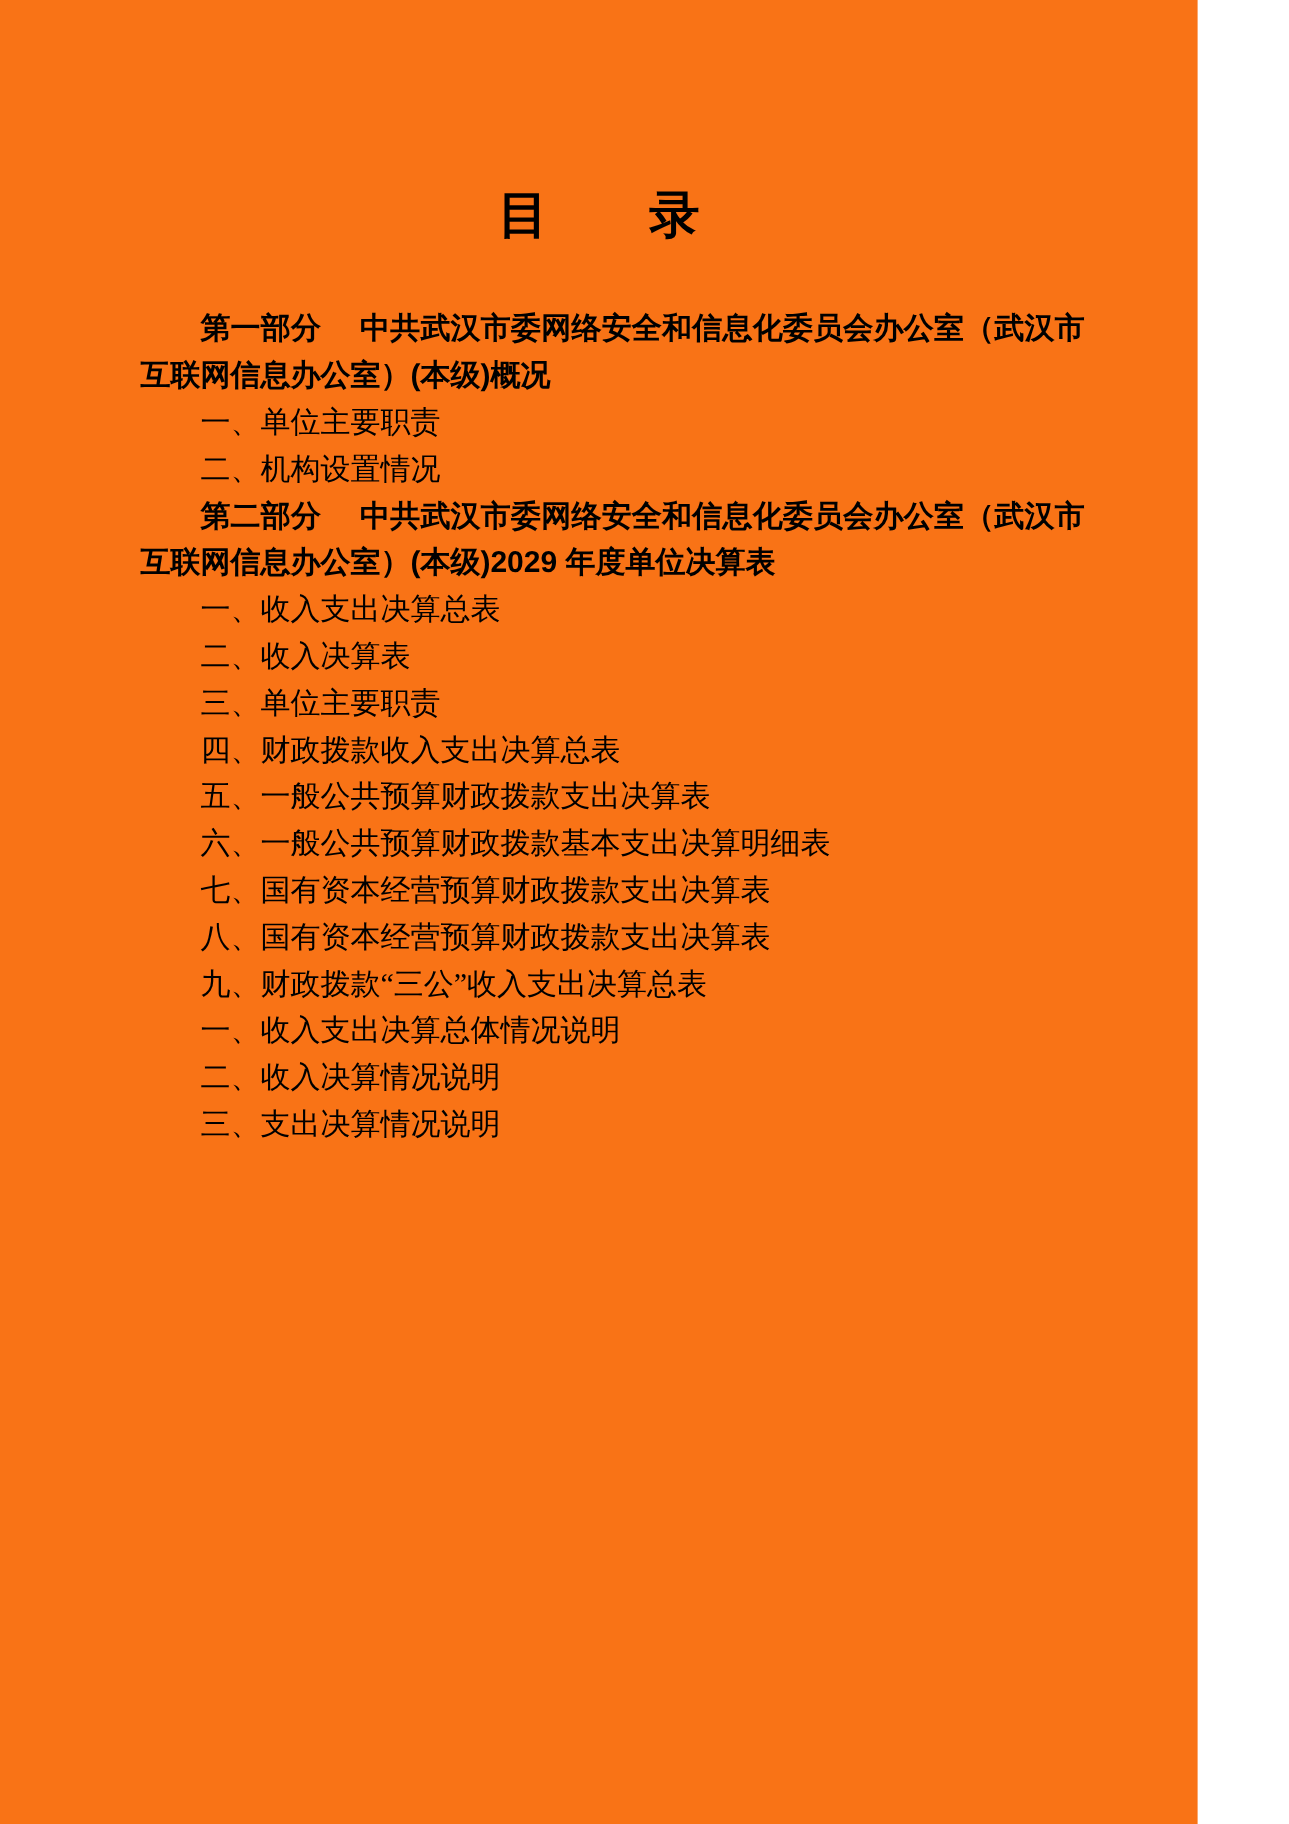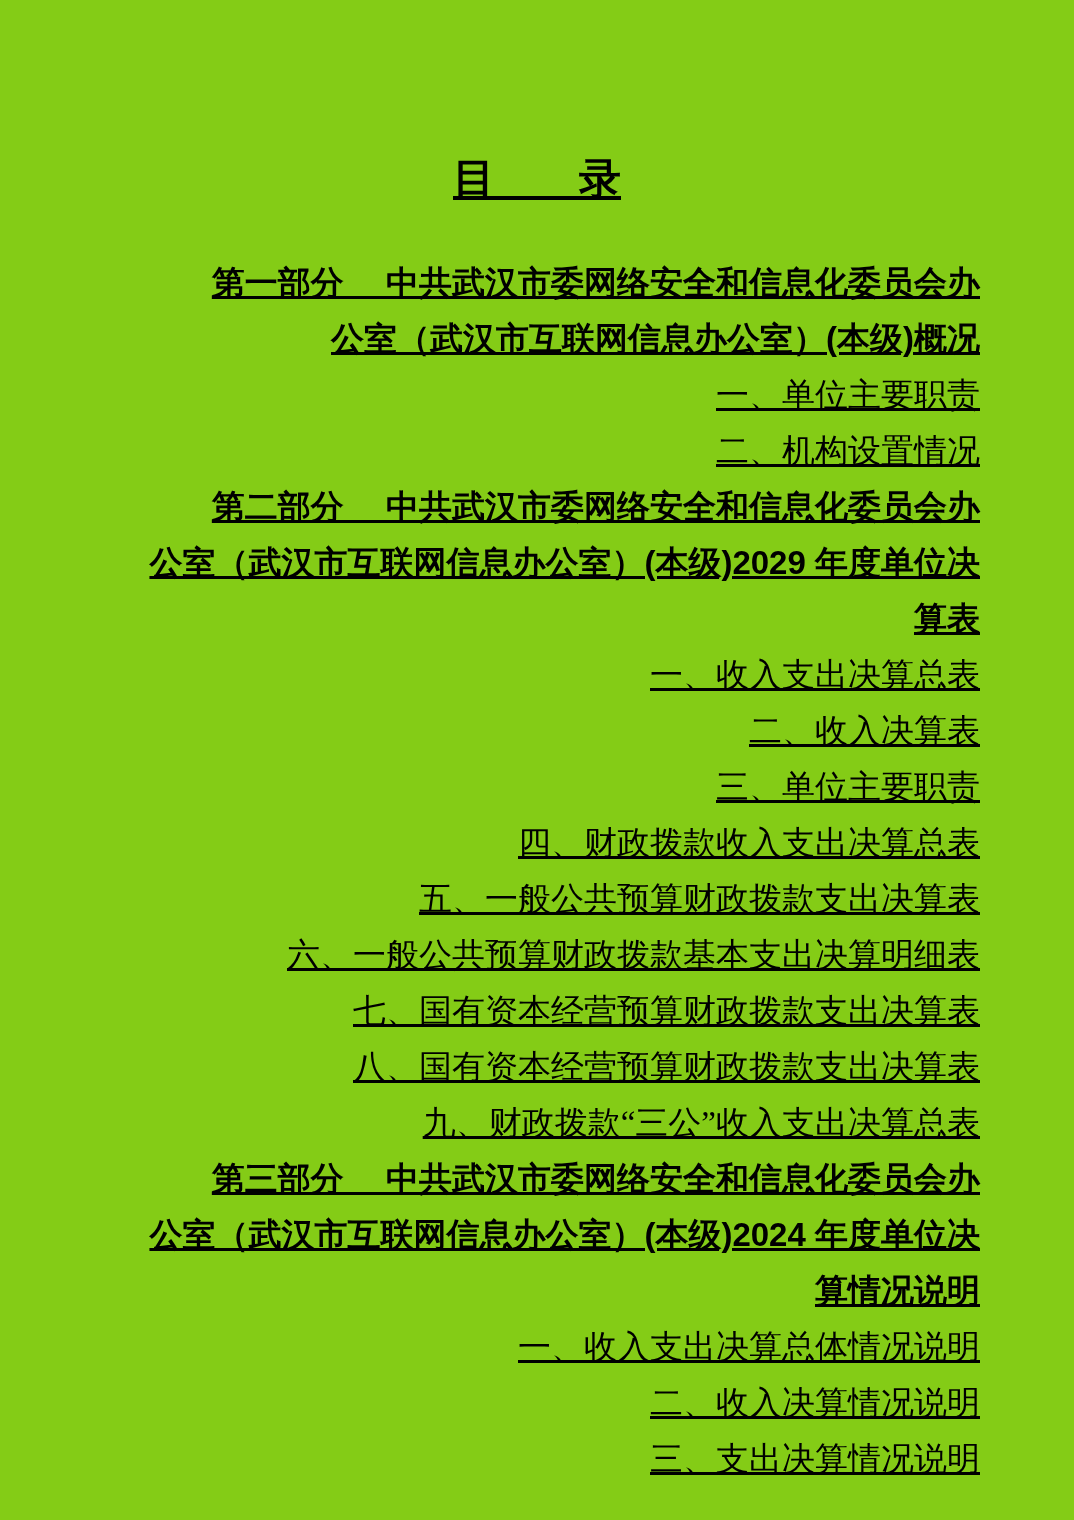--- a/index.html
+++ b/index.html
@@ -2,46 +2,44 @@
 <html><head>
 <meta charset="utf-8">
 <style>
   html, body {
     margin: 0;
     padding: 0;
     background: #ffffff;
   }
   .page {
     position: relative;
-    width: 1074px;
+    width: 998px;
     height: 1520px;
-    background: #84cc16;
+    background: #f97316;
     overflow: hidden;
     color: #000000;
-    text-decoration: underline;
   }
   .doc-title {
     margin: 155px 0 0 0;
     text-align: center;
     font-family: "Liberation Sans", "DejaVu Sans", sans-serif;
     font-weight: 700;
     font-size: 42px;
     line-height: 48px;
     color: #000000;
   }
   .toc {
     margin: 52px 94px 0 117px;
-    font-size: 33px;
-    line-height: 56px;
+    font-size: 25px;
+    line-height: 39px;
   }
   .toc p {
     margin: 0;
     padding: 0;
     text-indent: 2em;
-    text-align: right;
   }
   .sec-heading {
     font-family: "Liberation Sans", "DejaVu Sans", sans-serif;
     font-weight: 700;
     text-align: justify;
   }
   .toc-item {
     font-family: "Liberation Serif", "DejaVu Serif", serif;
     font-weight: 400;
   }
@@ -63,19 +61,18 @@
     <p class="toc-item">一、收入支出决算总表</p>
     <p class="toc-item">二、收入决算表</p>
     <p class="toc-item">三、单位主要职责</p>
     <p class="toc-item">四、财政拨款收入支出决算总表</p>
     <p class="toc-item">五、一般公共预算财政拨款支出决算表</p>
     <p class="toc-item">六、一般公共预算财政拨款基本支出决算明细表</p>
     <p class="toc-item">七、国有资本经营预算财政拨款支出决算表</p>
     <p class="toc-item">八、国有资本经营预算财政拨款支出决算表</p>
     <p class="toc-item">九、财政拨款“三公”收入支出决算总表</p>
 
-    <p class="sec-heading">第三部分　 中共武汉市委网络安全和信息化委员会办公室（武汉市互联网信息办公室）(本级)2024 年度单位决算情况说明</p>
     <p class="toc-item">一、收入支出决算总体情况说明</p>
     <p class="toc-item">二、收入决算情况说明</p>
     <p class="toc-item">三、支出决算情况说明</p>
 
   </div>
 </div>
 
 </body></html>

